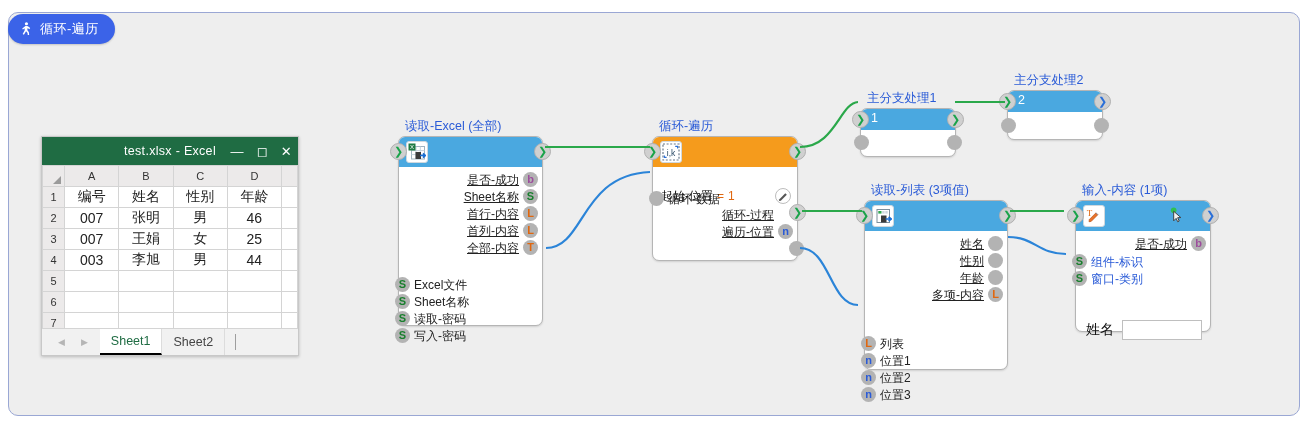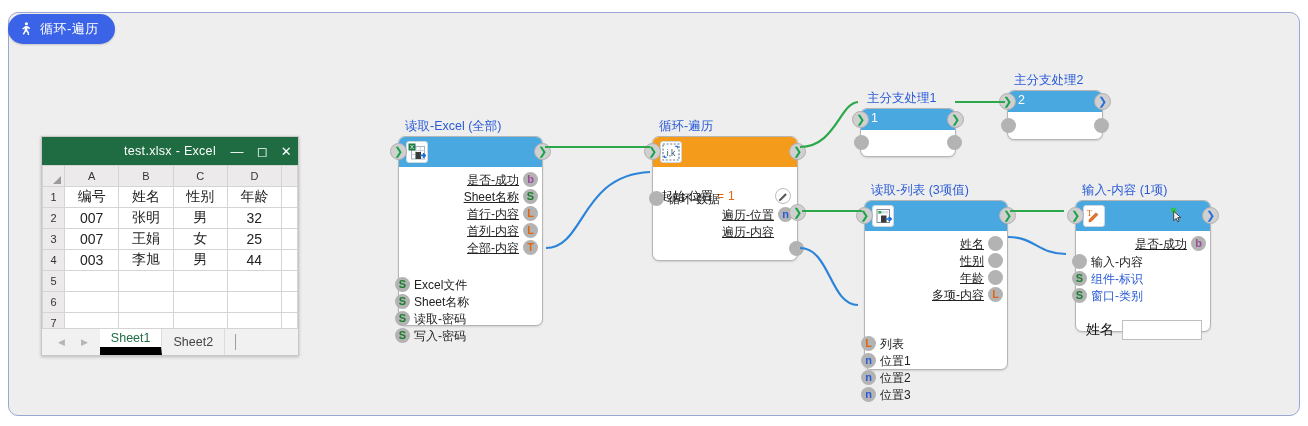--- a/index.html
+++ b/index.html
@@ -79,21 +79,21 @@
     display:flex; align-items:center; gap:16px;
     padding:0 12px 0 16px; color:#b5b5b5; font-size:9px;
   }
   #excel-tabs .sheet-tab{
     display:flex; align-items:center; padding:0 11px;
     font-size:12.5px; color:#444; background:#f1f1f1;
     border-right:1px solid #dcdcdc;
   }
   #excel-tabs .sheet-tab.active{
     background:#fff; color:#1f6c43;
-    border-bottom:8px solid #000000;
+    border-bottom:2px solid #000000;
   }
   #excel-tabs .tail-sep{ width:1px; background:#9e9e9e; margin:5px 0 5px 10px; }
 
   
   .node{
     position:absolute;
     background:#ffffff;
     border:1px solid #b5b5b5;
     border-radius:7px;
     box-shadow:0 1px 2px rgba(0,0,0,.13);
@@ -233,21 +233,21 @@
           <td>姓名</td>
           <td>性别</td>
           <td>年龄</td>
           <td class="tail"></td>
         </tr>
         <tr>
           <td class="rowhdr">2</td>
           <td>007</td>
           <td>张明</td>
           <td>男</td>
-          <td>32</td>
+          <td>46</td>
           <td class="tail"></td>
         </tr>
         <tr>
           <td class="rowhdr">3</td>
           <td>007</td>
           <td>王娟</td>
           <td>女</td>
           <td>25</td>
           <td class="tail"></td>
         </tr>
@@ -410,26 +410,26 @@
         <span class="eq">=</span>
         <span class="val">1</span>
         <span class="pencil">
           <svg width="11" height="11" viewBox="0 0 12 12">
             <path d="M1.5 9 L8 2.5 L9.6 4.1 L3.1 10.6 L1 11 Z" fill="#555"></path>
           </svg>
         </span>
       </div>
       <div style="margin-top:1px">
         <div class="row out">
+          <span class="lbl">循环-过程</span>
+          <span style="width:15px;display:inline-block"></span>
+        </div>
+        <div class="row out">
           <span class="lbl">遍历-位置</span>
           <span class="port t-n">n</span>
-        </div>
-        <div class="row out">
-          <span class="lbl">遍历-内容</span>
-          <span style="width:15px;display:inline-block"></span>
         </div>
       </div>
     </div>
   <div class="flow-port" style="left:-9px; top:6px;">❯</div>
   <div class="flow-port" style="right:-9px; top:6px;">❯</div>
 <div class="flow-port" style="right: -9px; top: 67px;">❯</div>
     <div class="port plain edge-port" style="right: -7px; top: 104px;"></div>
   </div>
 
 <div class="node" id="node-branch1" style="left:860px; top:108px; width:96px; height:49px;">
@@ -527,24 +527,20 @@
   </div>
   <div class="node-body" id="node-input-content-body">
       <div style="padding-top:4px">
         <div class="row out">
           <span class="lbl">是否-成功</span>
           <span class="port t-b">b</span>
         </div>
       </div>
       <div style="position:absolute; left:-8px; top:22px; width:150px;">
         <div class="row in">
-          <span class="port plain"></span>
-          <span class="lbl">输入-内容</span>
-        </div>
-        <div class="row in">
           <span class="port t-S">S</span>
           <span class="lbl blue-lbl">组件-标识</span>
         </div>
         <div class="row in">
           <span class="port t-S">S</span>
           <span class="lbl blue-lbl">窗口-类别</span>
         </div>
       </div>
       <div class="field-row" style="margin-top:62px;">
         <span class="fl">姓名</span>

